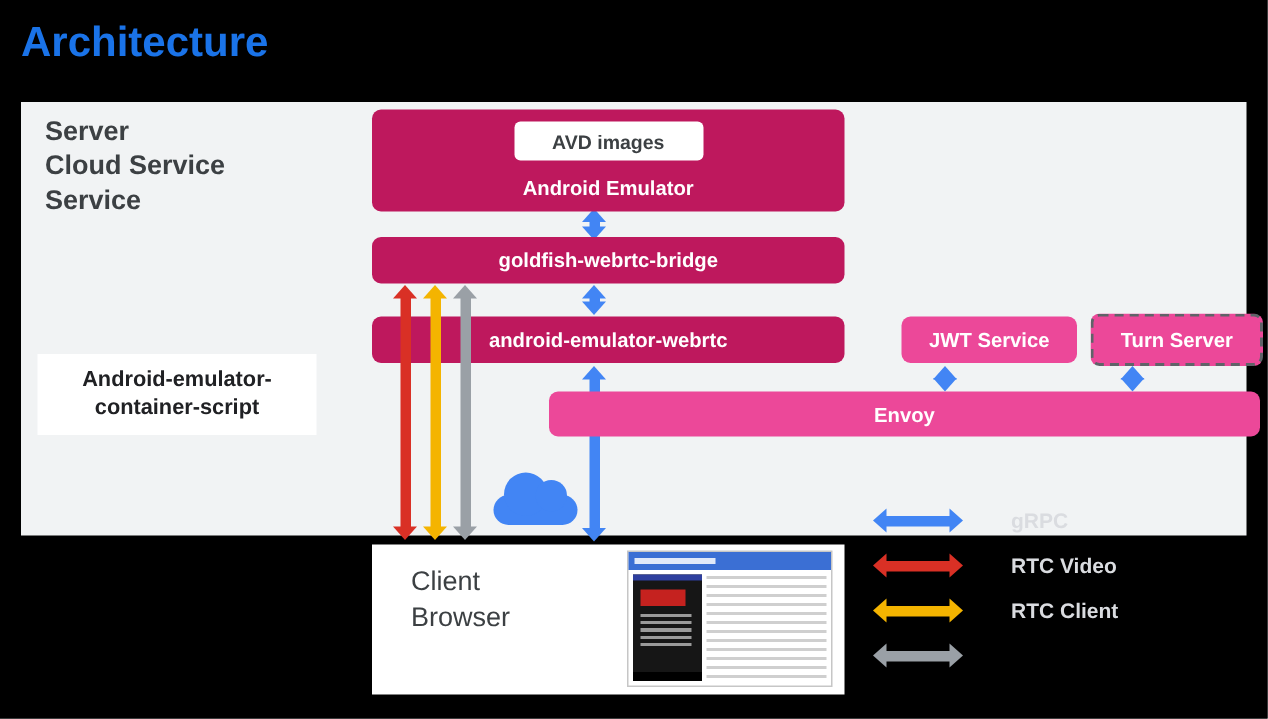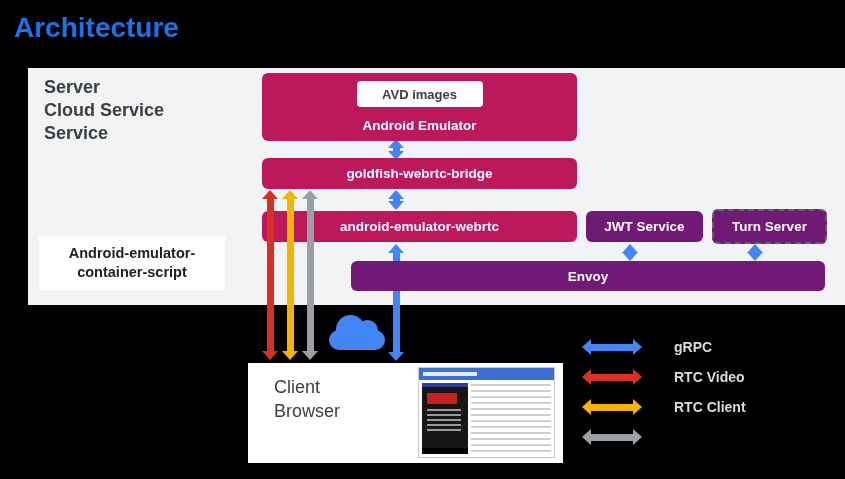--- a/index.html
+++ b/index.html
@@ -1,29 +1,29 @@
 <!DOCTYPE html>
 <html><head>
 <meta charset="utf-8">
 <style>
   * { margin:0; padding:0; box-sizing:border-box; }
   body { background:#000; font-family:"Liberation Sans", sans-serif; }
   .canvas { position:relative; width:845px; height:479px; background:#000; overflow:hidden; }
 
   .title { position:absolute; left:14px; top:12px; font-size:28px; font-weight:bold; color:#1A73E8; }
 
-  .panel { position:absolute; left:28px; top:68px; width:817px; height:237px; background:#F1F3F4; }
+  .panel { position:absolute; left:14px; top:68px; width:817px; height:289px; background:#F1F3F4; }
 
   .server-label { position:absolute; left:16px; top:8px; font-size:18px; font-weight:bold;
                   color:#3C4043; line-height:23px; }
 
   .box { position:absolute; border-radius:6px; display:flex; align-items:center; justify-content:center; z-index:2; }
   .box-label { color:#fff; font-weight:bold; font-size:13.5px; text-align:center; }
   .blue  { background:#be185d; }
-  .green { background:#701a75; }
+  .green { background:#ec4899;margin-left:29px; }
 
   .emulator-box { left:234px; top:5px; width:315px; height:68px; display:block; }
   .avd-box { position:absolute; left:50%; transform:translateX(-50%); top:8px; width:126px; height:26px;
              background:#fff; border-radius:4px; display:flex; align-items:center; justify-content:center; }
   .avd-label { color:#3C4043; font-weight:bold; font-size:13px; }
   .emulator-label { position:absolute; bottom:8px; width:100%; text-align:center; color:#fff;
                     font-weight:bold; font-size:13.5px; }
 
   .goldfish-box { left:234px; top:90px;  width:315px; height:31px; }
   .webrtc-box   { left:234px; top:143px; width:315px; height:31px; }

